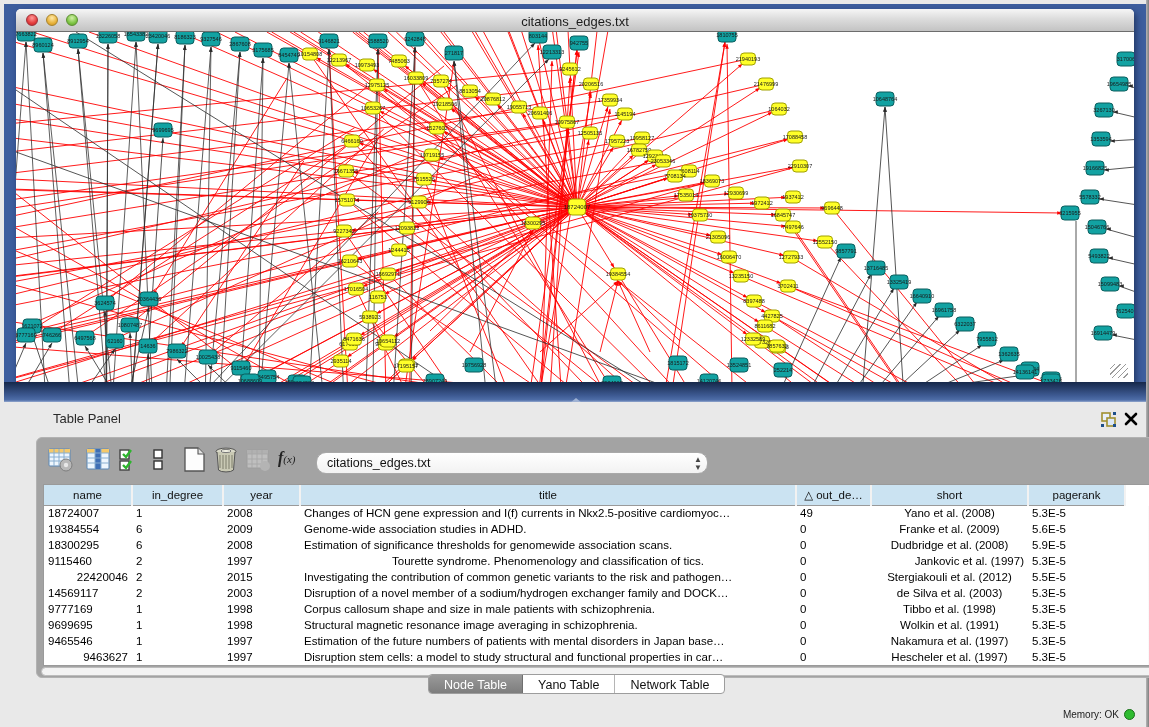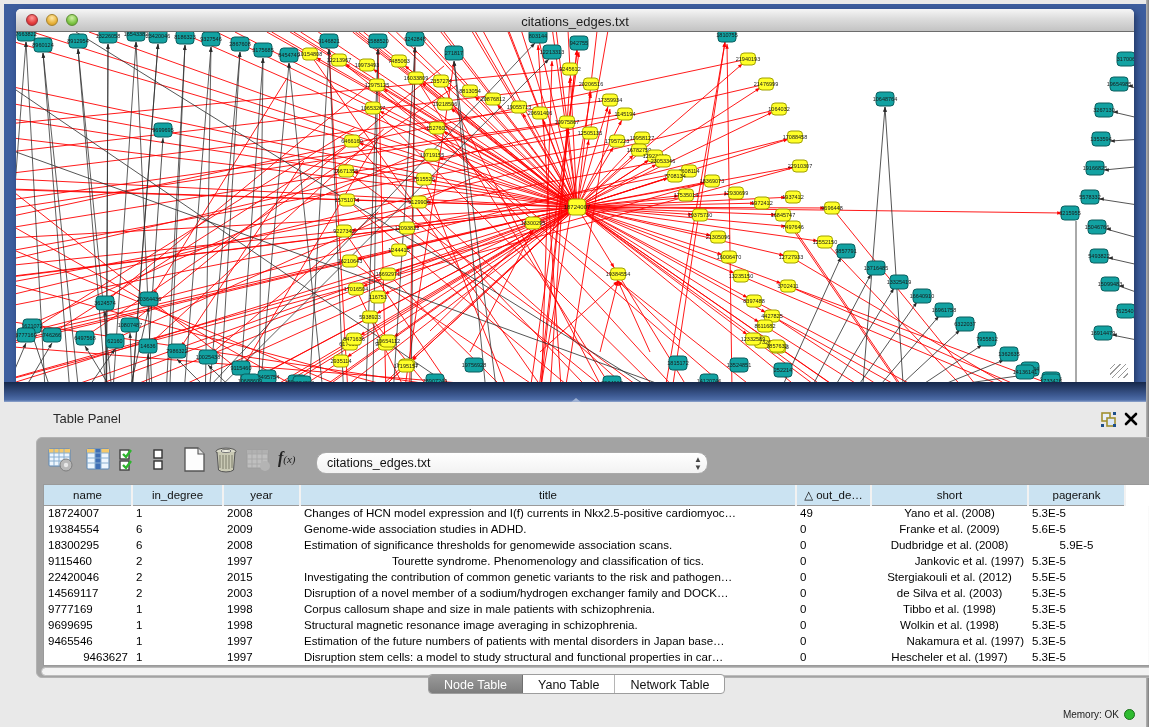--- a/index.html
+++ b/index.html
@@ -883,54 +883,54 @@
             <th>year</th>
             <th>title</th>
             <th>△ out_de…</th>
             <th>short</th>
             <th>pagerank</th>
           </tr>
           <tr>
             <td style="text-align:left">18724007</td>
             <td style="text-align:left">1</td>
             <td style="text-align:left">2008</td>
-            <td style="text-align:left">Changes of HCN model expression and I(f) currents in Nkx2.5-positive cardiomyoc…</td>
+            <td style="text-align:left">Changes of HCN gene expression and I(f) currents in Nkx2.5-positive cardiomyoc…</td>
             <td style="text-align:left">49</td>
             <td style="text-align:center">Yano et al. (2008)</td>
             <td style="text-align:left">5.3E-5</td>
           </tr>
           <tr>
             <td style="text-align:left">19384554</td>
             <td style="text-align:left">6</td>
             <td style="text-align:left">2009</td>
             <td style="text-align:left">Genome-wide association studies in ADHD.</td>
             <td style="text-align:left">0</td>
             <td style="text-align:center">Franke et al. (2009)</td>
             <td style="text-align:left">5.6E-5</td>
           </tr>
           <tr>
             <td style="text-align:left">18300295</td>
             <td style="text-align:left">6</td>
             <td style="text-align:left">2008</td>
             <td style="text-align:left">Estimation of significance thresholds for genomewide association scans.</td>
             <td style="text-align:left">0</td>
             <td style="text-align:center">Dudbridge et al. (2008)</td>
-            <td style="text-align:center">5.9E-5</td>
+            <td style="text-align:left">5.9E-5</td>
           </tr>
           <tr>
             <td style="text-align:left">9115460</td>
             <td style="text-align:left">2</td>
             <td style="text-align:left">1997</td>
             <td style="text-align:center">Tourette syndrome. Phenomenology and classification of tics.</td>
             <td style="text-align:left">0</td>
             <td style="text-align:right">Jankovic et al. (1997)</td>
             <td style="text-align:left">5.3E-5</td>
           </tr>
           <tr>
-            <td style="text-align:left">22420046</td>
+            <td style="text-align:right">22420046</td>
             <td style="text-align:left">2</td>
             <td style="text-align:left">2015</td>
             <td style="text-align:left">Investigating the contribution of common genetic variants to the risk and pathogen…</td>
             <td style="text-align:left">0</td>
             <td style="text-align:center">Stergiakouli et al. (2012)</td>
             <td style="text-align:left">5.5E-5</td>
           </tr>
           <tr>
             <td style="text-align:left">14569117</td>
             <td style="text-align:left">2</td>
@@ -948,30 +948,30 @@
             <td style="text-align:left">0</td>
             <td style="text-align:center">Tibbo et al. (1998)</td>
             <td style="text-align:left">5.3E-5</td>
           </tr>
           <tr>
             <td style="text-align:left">9699695</td>
             <td style="text-align:left">1</td>
             <td style="text-align:left">1998</td>
             <td style="text-align:left">Structural magnetic resonance image averaging in schizophrenia.</td>
             <td style="text-align:left">0</td>
-            <td style="text-align:center">Wolkin et al. (1998)</td>
+            <td style="text-align:center">Wolkin et al. (1991)</td>
             <td style="text-align:left">5.3E-5</td>
           </tr>
           <tr>
             <td style="text-align:left">9465546</td>
             <td style="text-align:left">1</td>
             <td style="text-align:left">1997</td>
             <td style="text-align:left">Estimation of the future numbers of patients with mental disorders in Japan base…</td>
             <td style="text-align:left">0</td>
-            <td style="text-align:right">Nakamura et al. (1997)</td>
+            <td style="text-align:center">Nakamura et al. (1997)</td>
             <td style="text-align:left">5.3E-5</td>
           </tr>
           <tr>
             <td style="text-align:right">9463627</td>
             <td style="text-align:left">1</td>
             <td style="text-align:left">1997</td>
             <td style="text-align:left">Disruption stem cells: a model to study structural and functional properties in car…</td>
             <td style="text-align:left">0</td>
             <td style="text-align:center">Hescheler et al. (1997)</td>
             <td style="text-align:left">5.3E-5</td>

